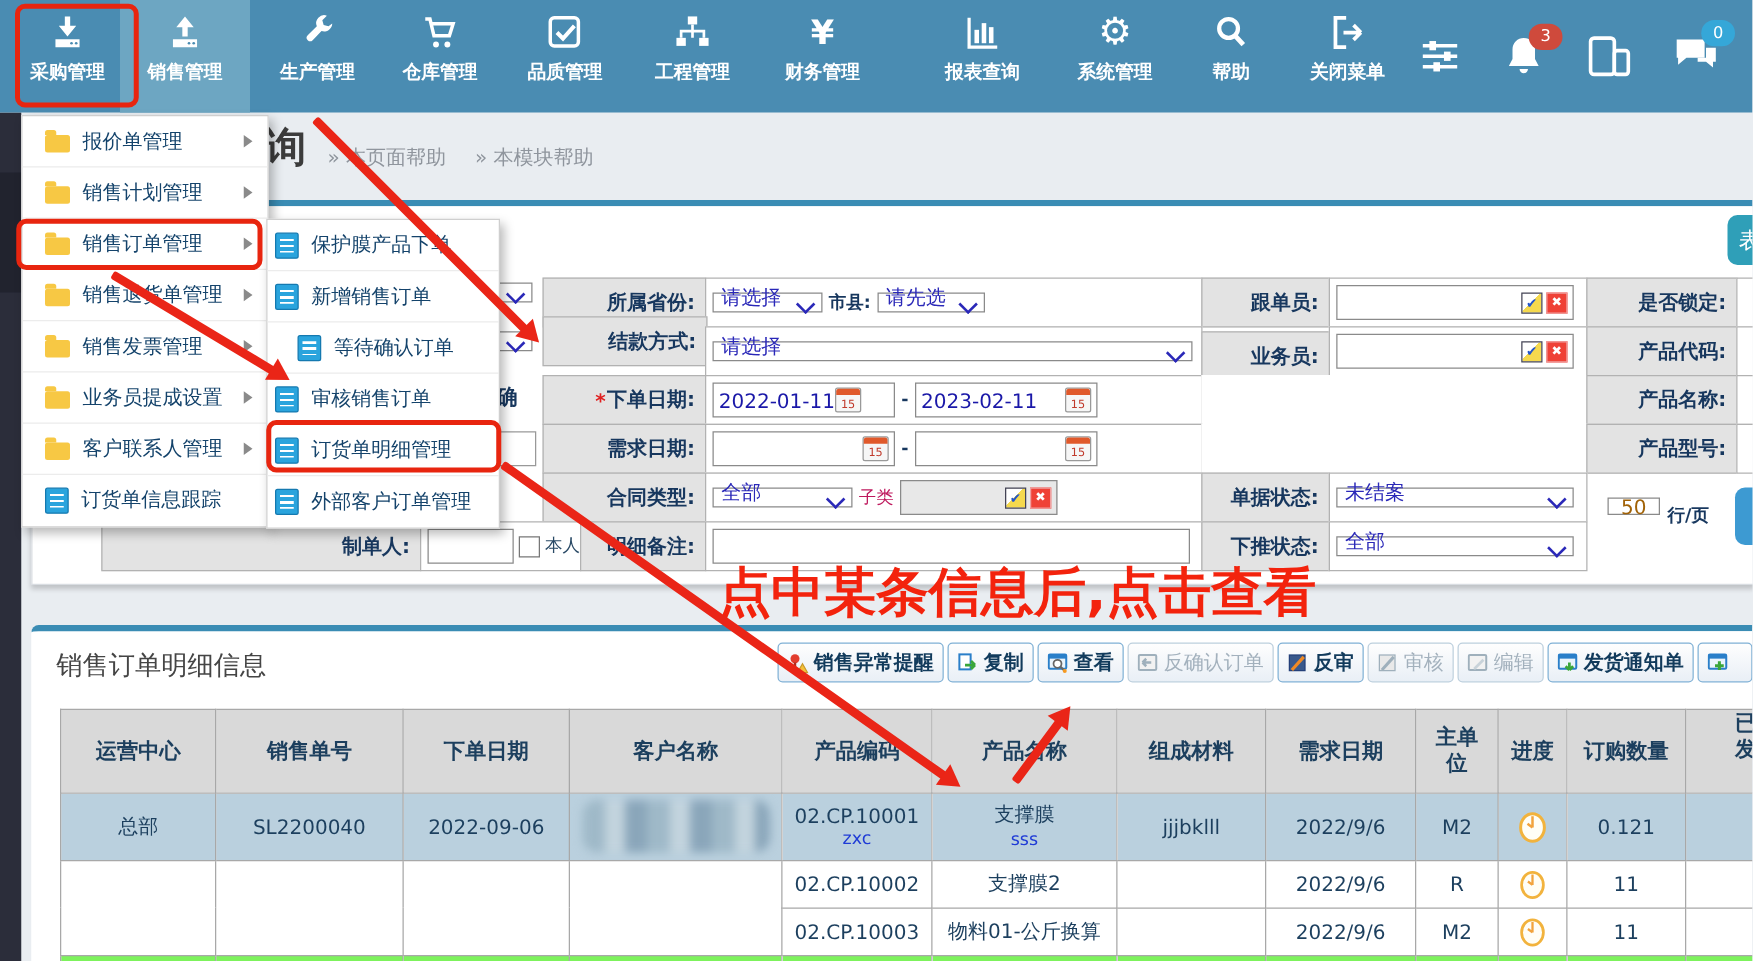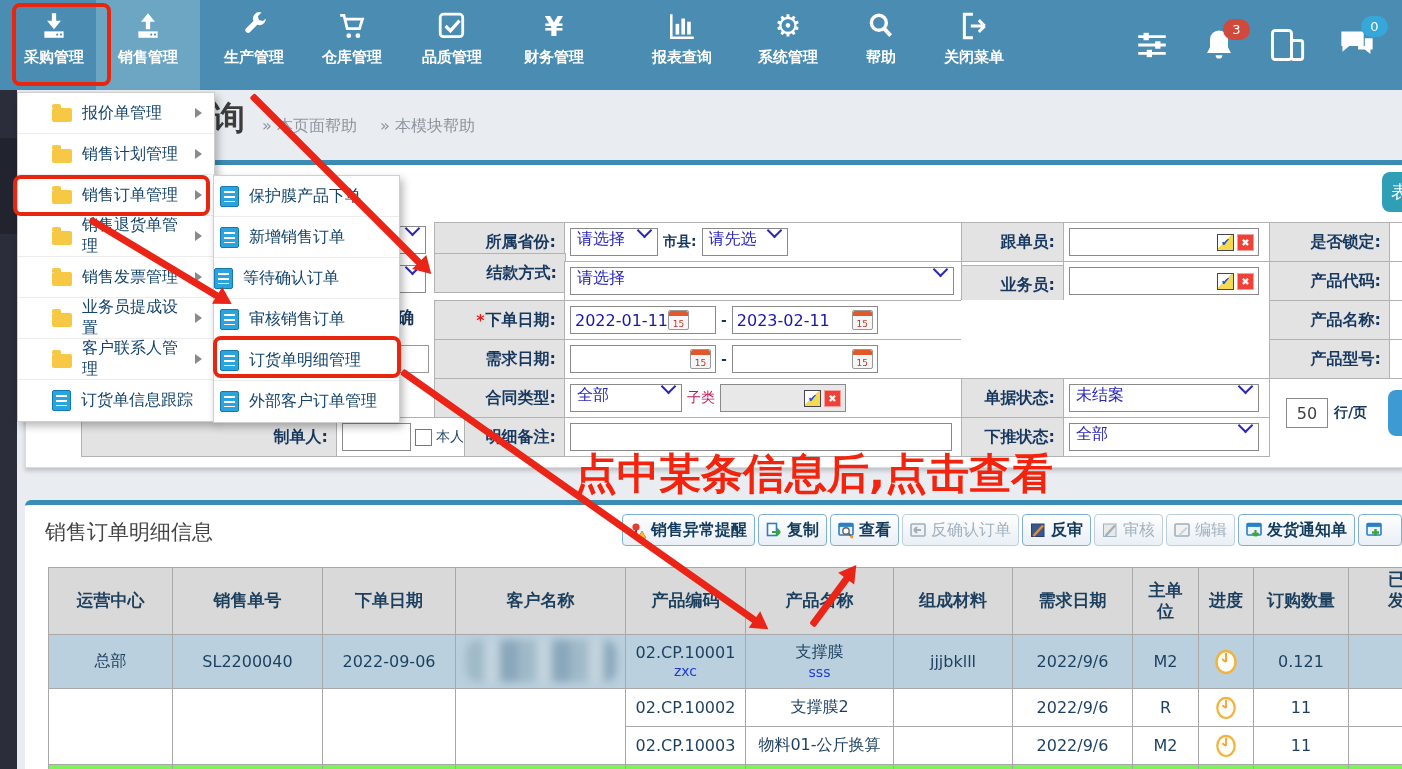--- a/index.html
+++ b/index.html
@@ -35,21 +35,21 @@
   
   .formpanel{position:absolute;left:25px;top:165px;width:1377px;height:302px;background:#fff;
              border:1px solid #d9dde2;border-top:none;box-shadow:0 3px 4px rgba(0,0,0,.18);z-index:7}
   .tbl-btn{position:absolute;left:1356px;top:7px;width:50px;height:40px;background:#2f9fb8;color:#fff;
            font-size:18px;border-radius:8px;display:flex;align-items:center;padding-left:9px;cursor:pointer}
   .fl,.fv{position:absolute;border:1px solid #b2b2b2;box-sizing:border-box;display:flex;align-items:center}
   .fl{background:#e3e3e3;justify-content:flex-end;padding-right:8px;font-size:16px;font-weight:bold;color:#17375e}
   .fv{background:#fff;padding-left:5px;gap:5px}
   .noborder{border:none}
   .req{color:#e02020;margin-right:1px}
-  .sel-box{height:28px;border:1px solid #8a8a8a;background:#fff;display:flex;align-items:flex-start;
+  .sel-box{height:16px;border:1px solid #8a8a8a;background:#fff;display:flex;align-items:flex-end;
            padding:0 4px 0 6px;font-size:16px;color:#2a28b8;justify-content:space-between;box-sizing:border-box;cursor:pointer}
   .chev{width:9px;height:9px;border-right:2.5px solid #2a28b8;border-bottom:2.5px solid #2a28b8;
         transform:rotate(45deg);margin:-4px 3px 0 8px;flex:0 0 auto}
   .inp{height:28px;border:1px solid #8a8a8a;background:#fff;box-sizing:border-box;display:flex;
        align-items:center;padding:0 4px;font-size:16px;color:#1a18a8}
   .inp.gray{background:#e8e8e8}
   .midlab{font-size:14px;font-weight:bold;color:#17375e;white-space:nowrap}
   .cal{width:19px;height:18px;border:1px solid #999;background:#f6f6f6;border-radius:2px;position:relative;
        flex:0 0 auto;font-size:9px;color:#c0392b;display:flex;align-items:flex-end;justify-content:center;cursor:pointer}
   .cal::before{content:"";position:absolute;left:0;top:0;width:100%;height:5px;background:#e0592b;border-radius:2px 2px 0 0}
@@ -81,21 +81,21 @@
   th.light{font-weight:normal;color:#2c4a63}
   tr.sel td{background:#bad0de}
   tr.sum td{background:#7df25c;height:38px}
   .sub{display:block;font-size:14px;color:#1f3bd6;margin-top:1px;cursor:pointer}
   .blurblob{width:150px;height:42px;margin:0 auto;border-radius:12px;filter:blur(4px);
             background:repeating-linear-gradient(90deg,#9fb9c8 0 18px,#c3d4de 18px 34px,#8aa6ba 34px 52px),
                        linear-gradient(#d7e2ea,#a9bfcd)}
 
   
   .menu{position:absolute;background:#fff;border:1px solid #cfcfcf;box-shadow:3px 4px 8px rgba(0,0,0,.28);z-index:40}
-  .menu .mi{height:41px;display:flex;align-items:center;gap:10px;padding-left:34px;border-bottom:1px solid #ececec;
+  .menu .mi{height:41px;display:flex;align-items:center;gap:10px;padding-left:18px;border-bottom:1px solid #ececec;
             font-size:16px;color:#14436b;cursor:pointer;box-sizing:border-box;font-weight:500}
   .menu .mi:last-child{border-bottom:none}
   .folder{width:20px;height:14px;background:#f7c844;border-radius:2px;position:relative;flex:0 0 auto;margin-top:3px}
   .folder::before{content:"";position:absolute;left:0;top:-4px;width:9px;height:4px;background:#f7c844;border-radius:2px 2px 0 0}
   .doc{width:17px;height:19px;background:#2aa4dd;border:1px solid #1479b0;border-radius:2px;position:relative;flex:0 0 auto}
   .doc::before{content:"";position:absolute;left:3px;right:3px;top:4px;height:11px;
                background:repeating-linear-gradient(#fff 0 2px,transparent 2px 5px)}
   .carr{width:0;height:0;border-left:7px solid #8a8a8a;border-top:5px solid transparent;
         border-bottom:5px solid transparent;margin-left:auto;margin-right:12px}
 
@@ -158,20 +158,31 @@
     <div class="nav-item" style="width:88px;margin-left:12px">
       <span class="nicon">
         <svg width="30" height="30" viewBox="0 0 28 28">
             <rect x="3" y="3" width="21" height="21" rx="3" fill="none" stroke="#fff" stroke-width="2.6"></rect>
             <path d="M8 14l4.5 4.5L21 9" fill="none" stroke="#fff" stroke-width="3"></path>
           </svg>
       </span>
       <span class="nlabel">品质管理</span>
     </div>
     <div class="nav-item" style="width:92px;margin-left:12px">
+      <span class="nicon">
+        <svg width="30" height="30" viewBox="0 0 28 28">
+            <rect x="10.5" y="2" width="7" height="6" fill="#fff"></rect>
+            <rect x="2" y="18" width="7" height="6" fill="#fff"></rect>
+            <rect x="19" y="18" width="7" height="6" fill="#fff"></rect>
+            <path d="M14 8v5M5.5 18v-5h17v5M14 13v5" stroke="#fff" stroke-width="2" fill="none"></path>
+          </svg>
+      </span>
+      <span class="nlabel">工程管理</span>
+    </div>
+    <div class="nav-item" style="width:92px;margin-left:12px">
       <span class="nicon" style="color:#fff;font-size:27px;font-weight:bold">¥</span>
       <span class="nlabel">财务管理</span>
     </div>
     <div class="nav-item" style="width:92px;margin-left:36px">
       <span class="nicon">
         <svg width="30" height="30" viewBox="0 0 28 28">
             <path d="M4 3v22h21" stroke="#fff" stroke-width="2.4" fill="none"></path>
             <rect x="8" y="12" width="3.4" height="10" fill="#fff"></rect>
             <rect x="13.4" y="7" width="3.4" height="15" fill="#fff"></rect>
             <rect x="18.8" y="10" width="3.4" height="12" fill="#fff"></rect>
@@ -358,21 +369,21 @@
       <div class="inp" style="width:382px"></div>
     </div>
     <div class="fl" style="left:935px;top:252px;width:103px;height:40px">下推状态:</div>
     <div class="fv" style="left:1037px;top:252px;width:207px;height:40px">
       <div class="sel-box" style="width:190px">
           <span>全部</span>
           <span class="chev"></span>
         </div>
     </div>
 
-    <div class="inp" style="position:absolute;left:1260px;top:233px;width:42px;height:30px;justify-content:center;color:#404040">50</div>
+    <div class="inp" style="position:absolute;left:1260px;top:233px;width:42px;height:14px;justify-content:center;color:#a16207">50</div>
     <span class="midlab" style="position:absolute;left:1308px;top:239px">行/页</span>
     <div class="rows-btn"></div>
   </div>
 
   <div class="lowpanel">
     <div class="sec-title">销售订单明细信息</div>
 
     <div class="btnrow">
       <div class="tbtn">
         <svg width="17" height="17" viewBox="0 0 17 17">
@@ -593,21 +604,21 @@
 
   <div class="menu" style="left:213px;top:175px;width:185px">
     <div class="mi" style="padding-left:6px">
         <span class="doc"></span>
         <span>保护膜产品下单</span>
       </div>
     <div class="mi" style="padding-left:6px">
         <span class="doc"></span>
         <span>新增销售订单</span>
       </div>
-    <div class="mi" style="padding-left:0">
+    <div class="mi" style="padding-left:24px">
         <span class="doc"></span>
         <span>等待确认订单</span>
       </div>
     <div class="mi" style="padding-left:6px">
         <span class="doc"></span>
         <span>审核销售订单</span>
       </div>
     <div class="mi" style="padding-left:6px">
         <span class="doc"></span>
         <span>订货单明细管理</span>

